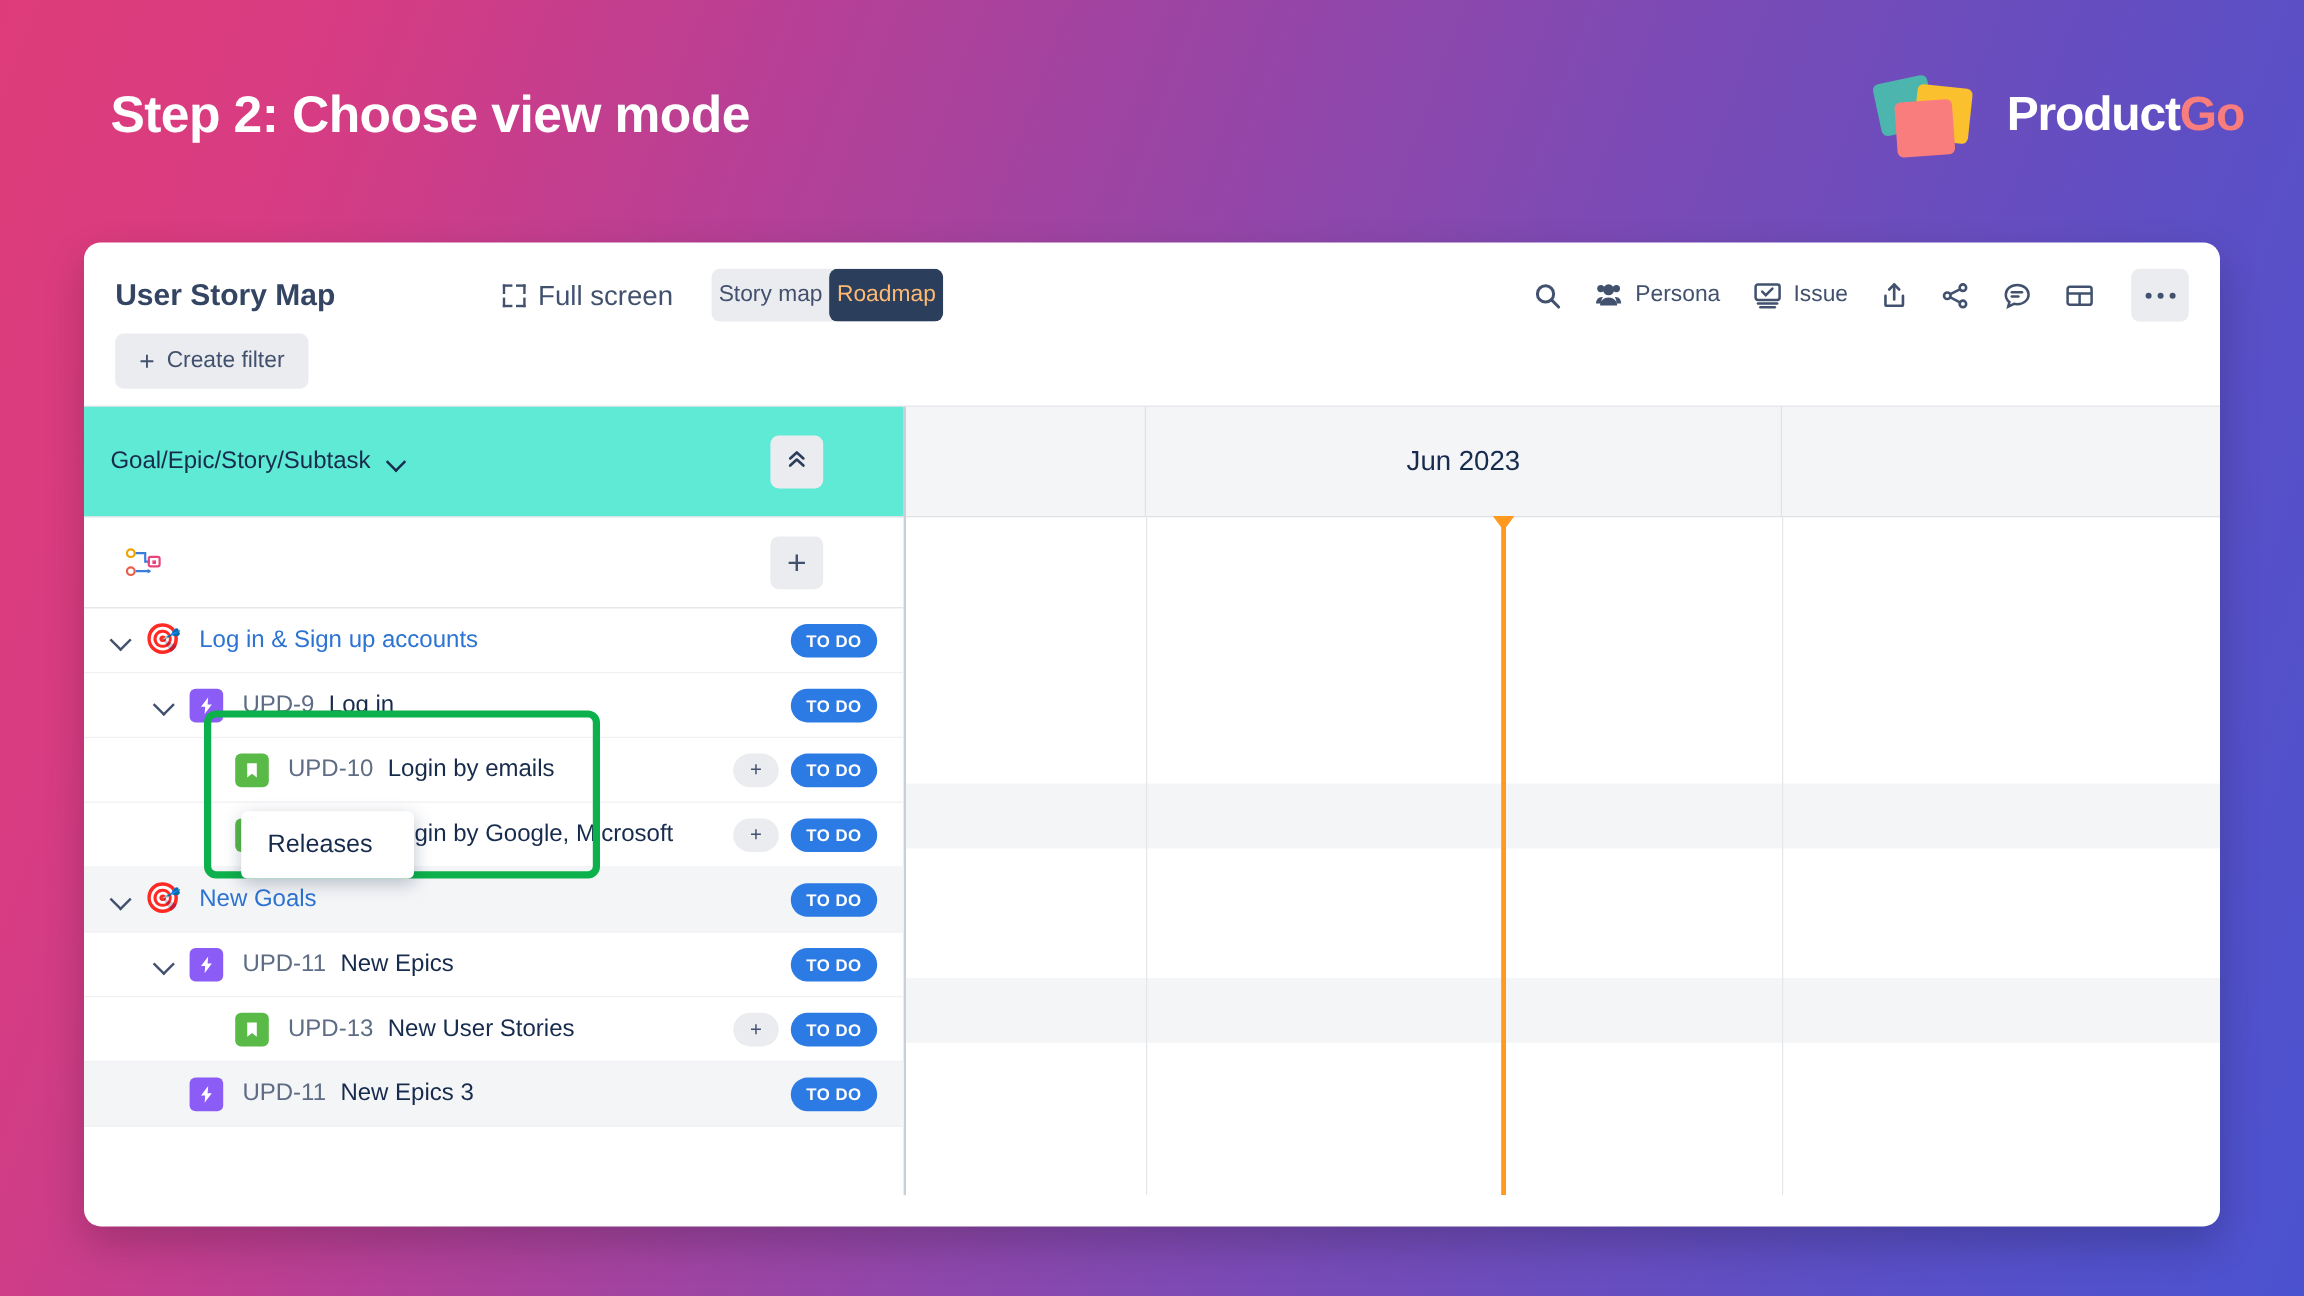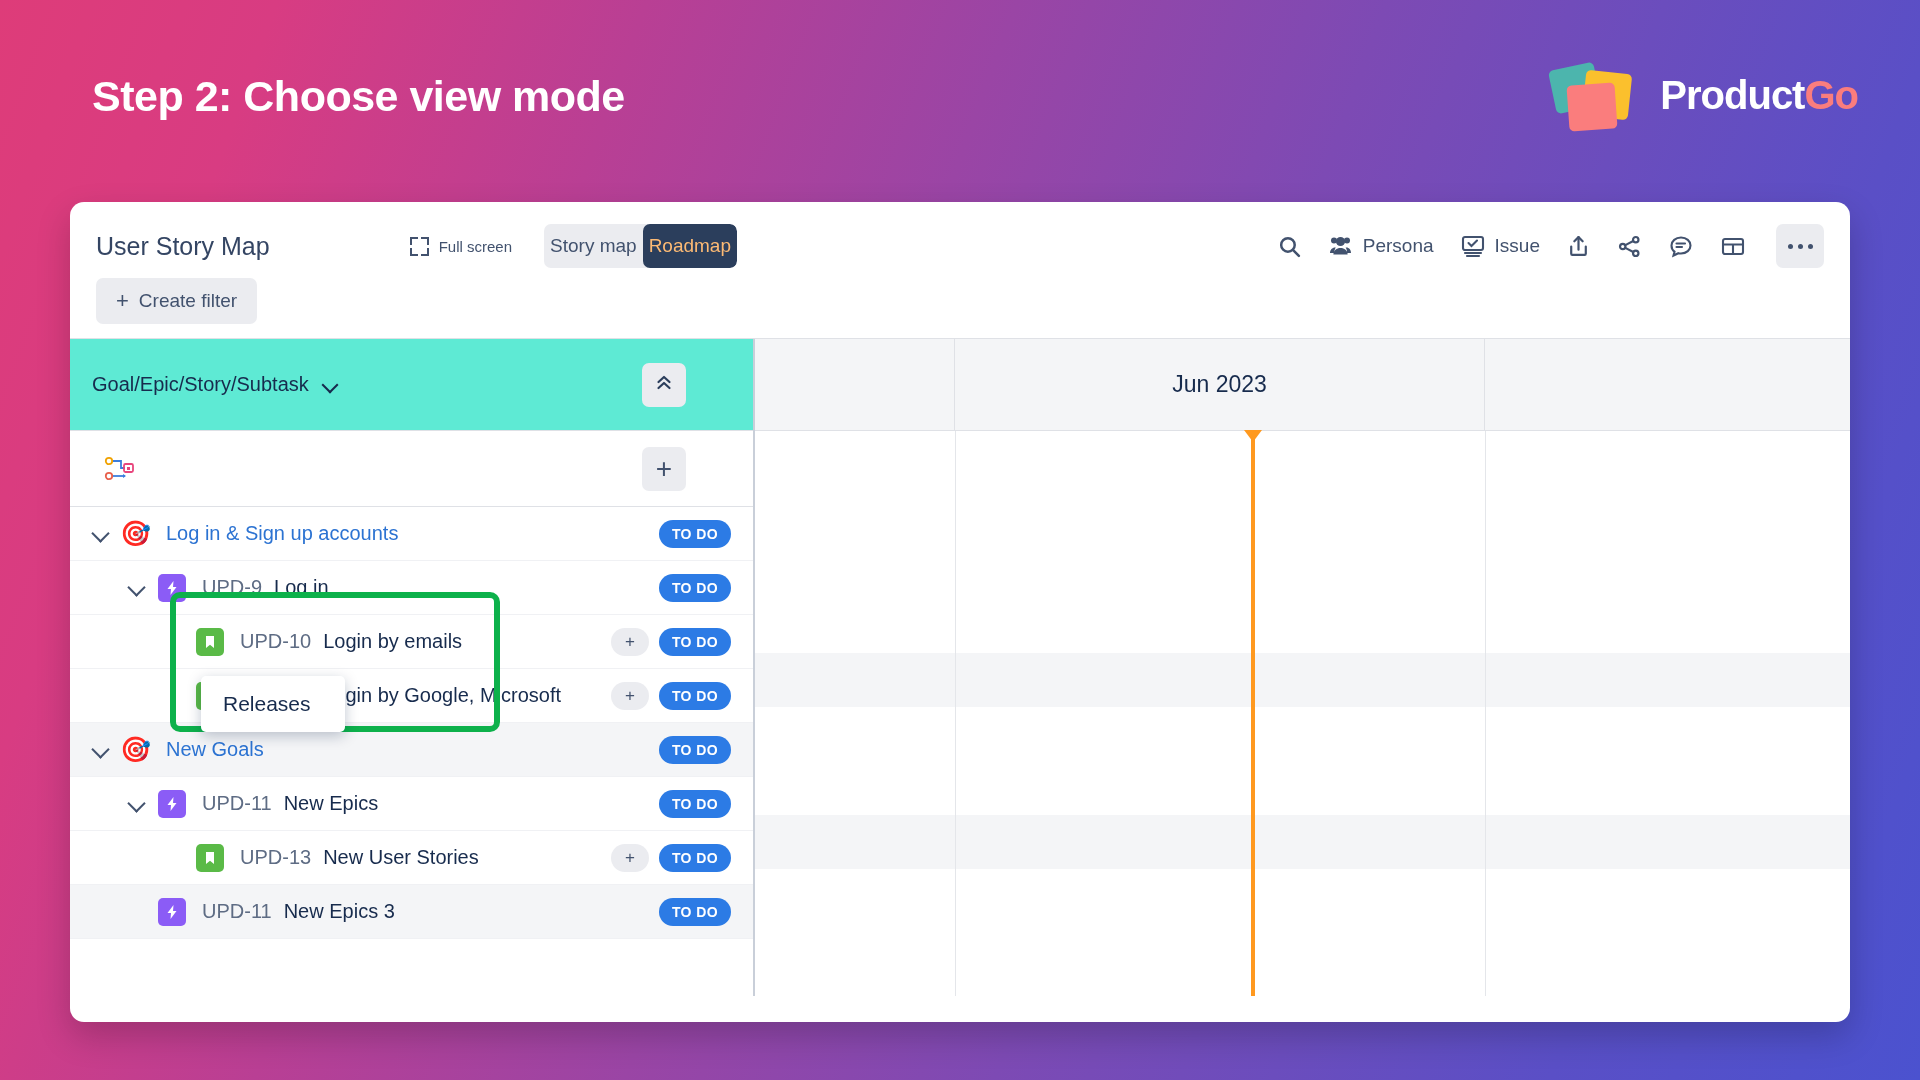--- a/index.html
+++ b/index.html
@@ -15,21 +15,21 @@
 
   
   .banner-title {
     position: absolute;
     left: 92px; top: 72px;
     font-size: 43px; font-weight: bold;
     color: #ffffff; letter-spacing: -0.5px;
   }
   .logo {
     position: absolute;
-    right: 62px; top: 62px;
+    right: 50px; top: 62px;
     display: flex; align-items: center; gap: 10px;
   }
   .logo-marks { position: relative; width: 100px; height: 66px; }
   .logo-marks span { position: absolute; display: block; border-radius: 5px; }
   .lm-teal   { width: 46px; height: 44px; left: 2px;  top: 4px;  background: #4cb5ad; transform: rotate(-12deg); }
   .lm-yellow { width: 46px; height: 46px; left: 34px; top: 10px; background: #fbc02d; transform: rotate(6deg); }
   .lm-pink   { width: 48px; height: 46px; left: 18px; top: 22px; background: #fa7d7d; transform: rotate(-4deg); }
   .logo-text { font-size: 40px; font-weight: bold; letter-spacing: -1px; }
   .logo-text .w { color: #ffffff; }
   .logo-text .g { color: #fa7d7d; }
@@ -41,24 +41,24 @@
     width: 1780px; height: 820px;
     background: #ffffff;
     border-radius: 14px;
     box-shadow: 0 14px 34px rgba(0,0,0,.20);
     overflow: hidden;
   }
 
   
   .app-header { padding: 18px 26px 0 26px; }
   .hdr-row { display: flex; align-items: center; height: 52px; }
-  .app-title { font-size: 25px; color: #344563; font-weight: normal; }
+  .app-title { font-size: 25px; color: #344563; font-weight: bold; }
   .fullscreen-btn {
     display: flex; align-items: center; gap: 10px;
-    margin-left: 140px; font-size: 15px; color: #42526e; cursor: pointer;
+    margin-left: 140px; font-size: 23px; color: #42526e; cursor: pointer;
   }
   .fs-icon { width: 19px; height: 19px; position: relative; display:inline-block; }
   .fs-icon i { position: absolute; width: 8px; height: 8px; border: 2.4px solid #42526e; }
   .fs-icon .c1 { left:0; top:0; border-right:none; border-bottom:none; }
   .fs-icon .c2 { right:0; top:0; border-left:none; border-bottom:none; }
   .fs-icon .c3 { left:0; bottom:0; border-right:none; border-top:none; }
   .fs-icon .c4 { right:0; bottom:0; border-left:none; border-top:none; }
 
   .toggle {
     display: flex; margin-left: 32px;

